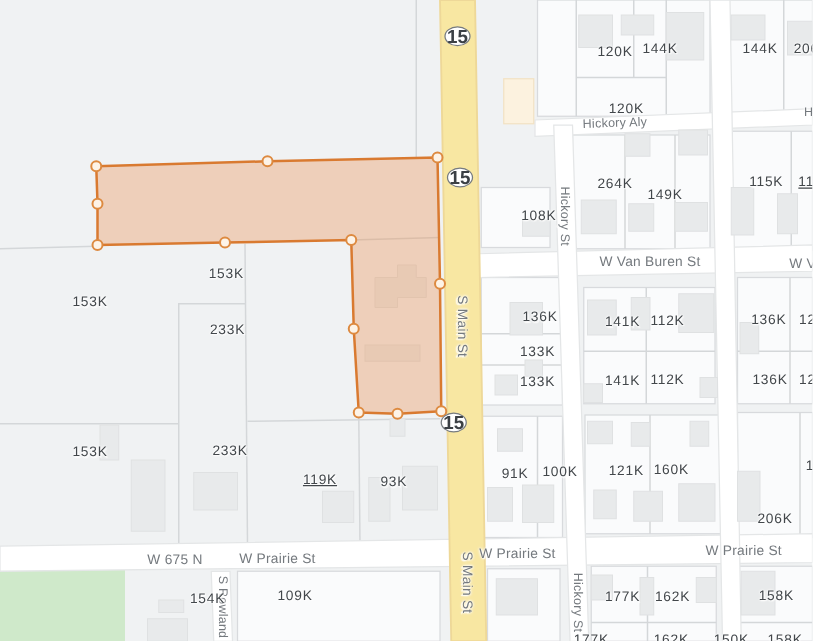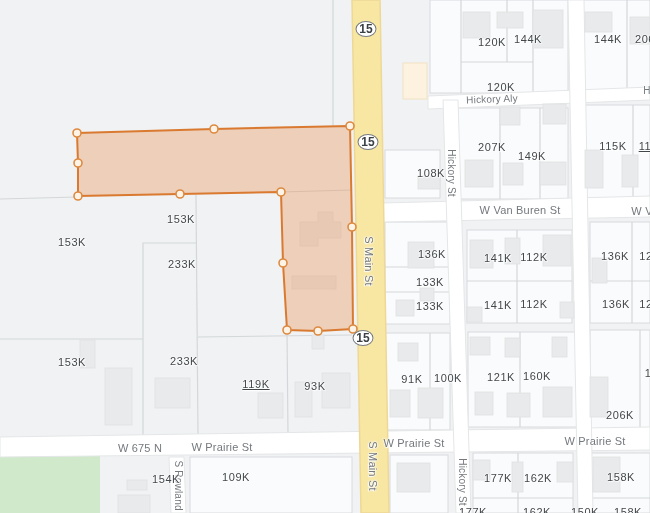--- a/index.html
+++ b/index.html
@@ -24,21 +24,21 @@
   .value-label{
     position:absolute;color:#42474b;font-size:11px;white-space:nowrap;
     letter-spacing:0.6px;
     text-shadow:0 0 2px #fff,0 0 2px #fff,0 0 3px #fff,1px 1px 1px #fff;
   }
   .sel{fill:rgba(234,138,69,0.33);stroke:#d97a30;stroke-width:2;stroke-linejoin:round;cursor:pointer;}
   .handle{fill:#fdf3e7;stroke:#dd8a40;stroke-width:1.6;cursor:move;}
   .shield{
     position:absolute;width:19px;height:14px;background:#fff;
     border:1.2px solid #767b80;border-radius:50%;
-    color:#3b4045;font-size:12px;font-weight:bold;
+    color:#3b4045;font-size:15px;font-weight:bold;
     display:flex;align-items:center;justify-content:center;line-height:1;
   }
 </style>
 </head>
 <body>
 
 <div class="map">
   <svg class="layer" id="base-svg" viewBox="0 0 650 513">
       <rect x="430" y="0" width="138" height="93" class="block"></rect>
       <rect x="583" y="0" width="67" height="91" class="block"></rect>
@@ -159,21 +159,21 @@
       <div class="street-label" style="left: 373px; top: 466px; transform: translate(-50%, -50%) rotate(90deg); font-size: 11px;">S Main St</div>
     </div>
 
   <div>
 
   <div class="value-label" style="left: 492px; top: 42px; transform: translate(-50%, -50%);">120K</div>
       <div class="value-label" style="left: 528px; top: 39px; transform: translate(-50%, -50%);">144K</div>
       <div class="value-label" style="left: 608px; top: 39px; transform: translate(-50%, -50%);">144K</div>
       <div class="value-label" style="left: 645px; top: 39px; transform: translate(-50%, -50%);">206</div>
       <div class="value-label" style="left: 501px; top: 87px; transform: translate(-50%, -50%);">120K</div>
-      <div class="value-label" style="left: 492px; top: 147px; transform: translate(-50%, -50%);">207K</div>
+      <div class="value-label" style="left: 492px; top: 147px; transform: translate(-50%, -50%);">264K</div>
       <div class="value-label" style="left: 532px; top: 156px; transform: translate(-50%, -50%);">149K</div>
       <div class="value-label" style="left: 613px; top: 146px; transform: translate(-50%, -50%);">115K</div>
       <div class="value-label" style="left: 645px; top: 146px; transform: translate(-50%, -50%); text-decoration: underline;">11</div>
       <div class="value-label" style="left: 431px; top: 173px; transform: translate(-50%, -50%); text-align: center;">108K</div>
       <div class="value-label" style="left: 181px; top: 219px; transform: translate(-50%, -50%);">153K</div>
       <div class="value-label" style="left: 72px; top: 242px; transform: translate(-50%, -50%);">153K</div>
       <div class="value-label" style="left: 182px; top: 264px; transform: translate(-50%, -50%);">233K</div>
       <div class="value-label" style="left: 432px; top: 254px; transform: translate(-50%, -50%);">136K</div>
       <div class="value-label" style="left: 498px; top: 258px; transform: translate(-50%, -50%);">141K</div>
       <div class="value-label" style="left: 534px; top: 257px; transform: translate(-50%, -50%);">112K</div>

